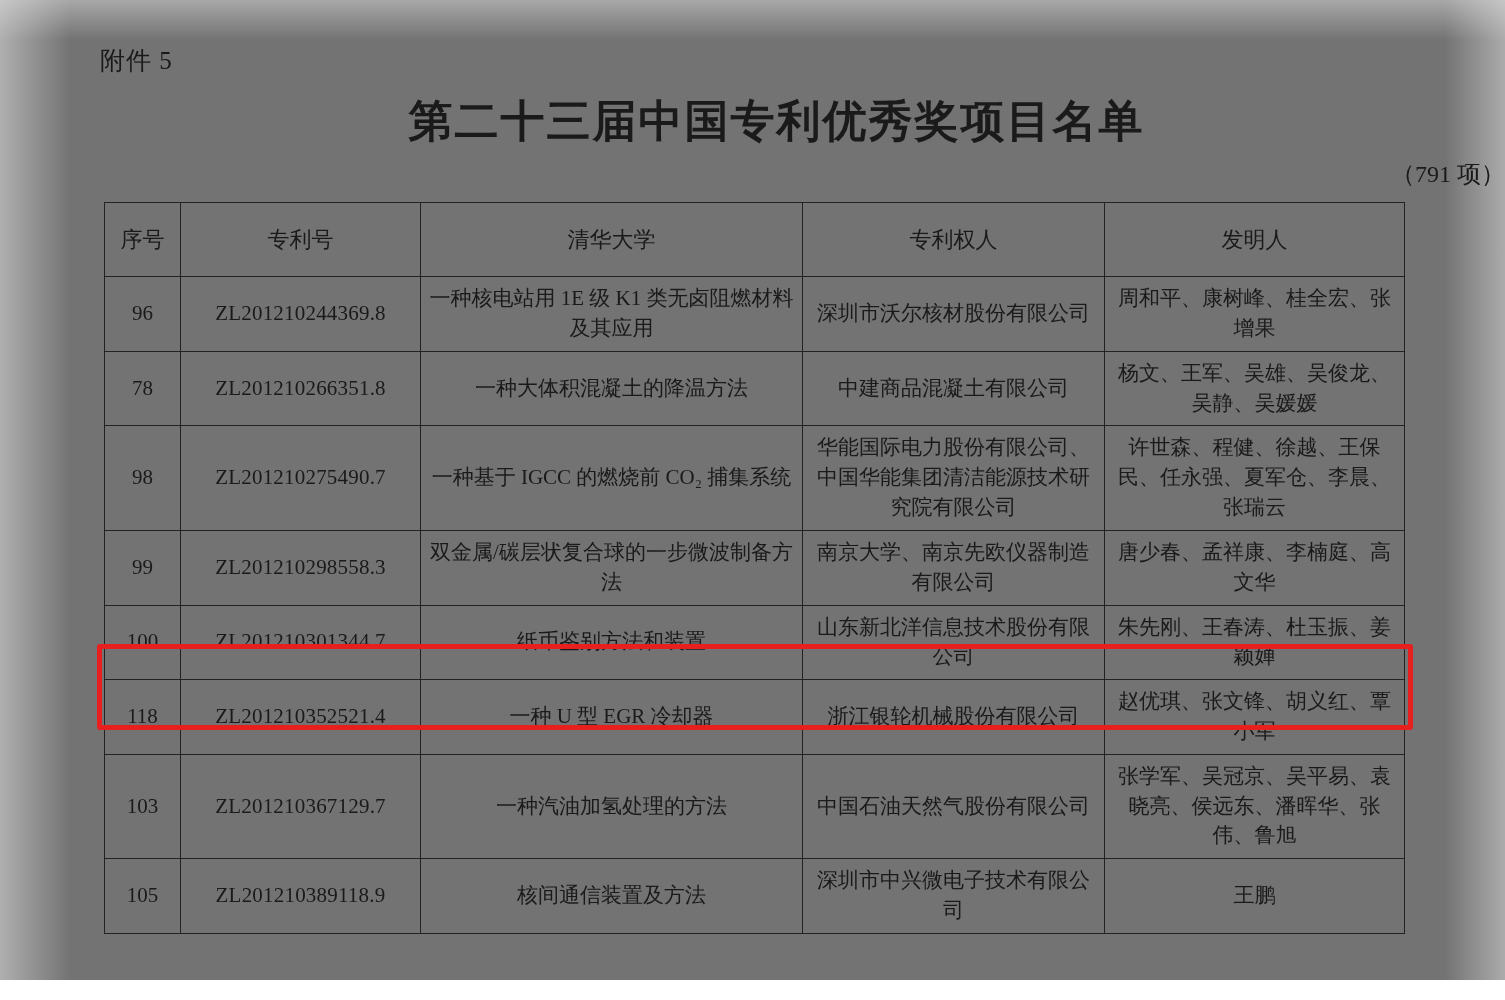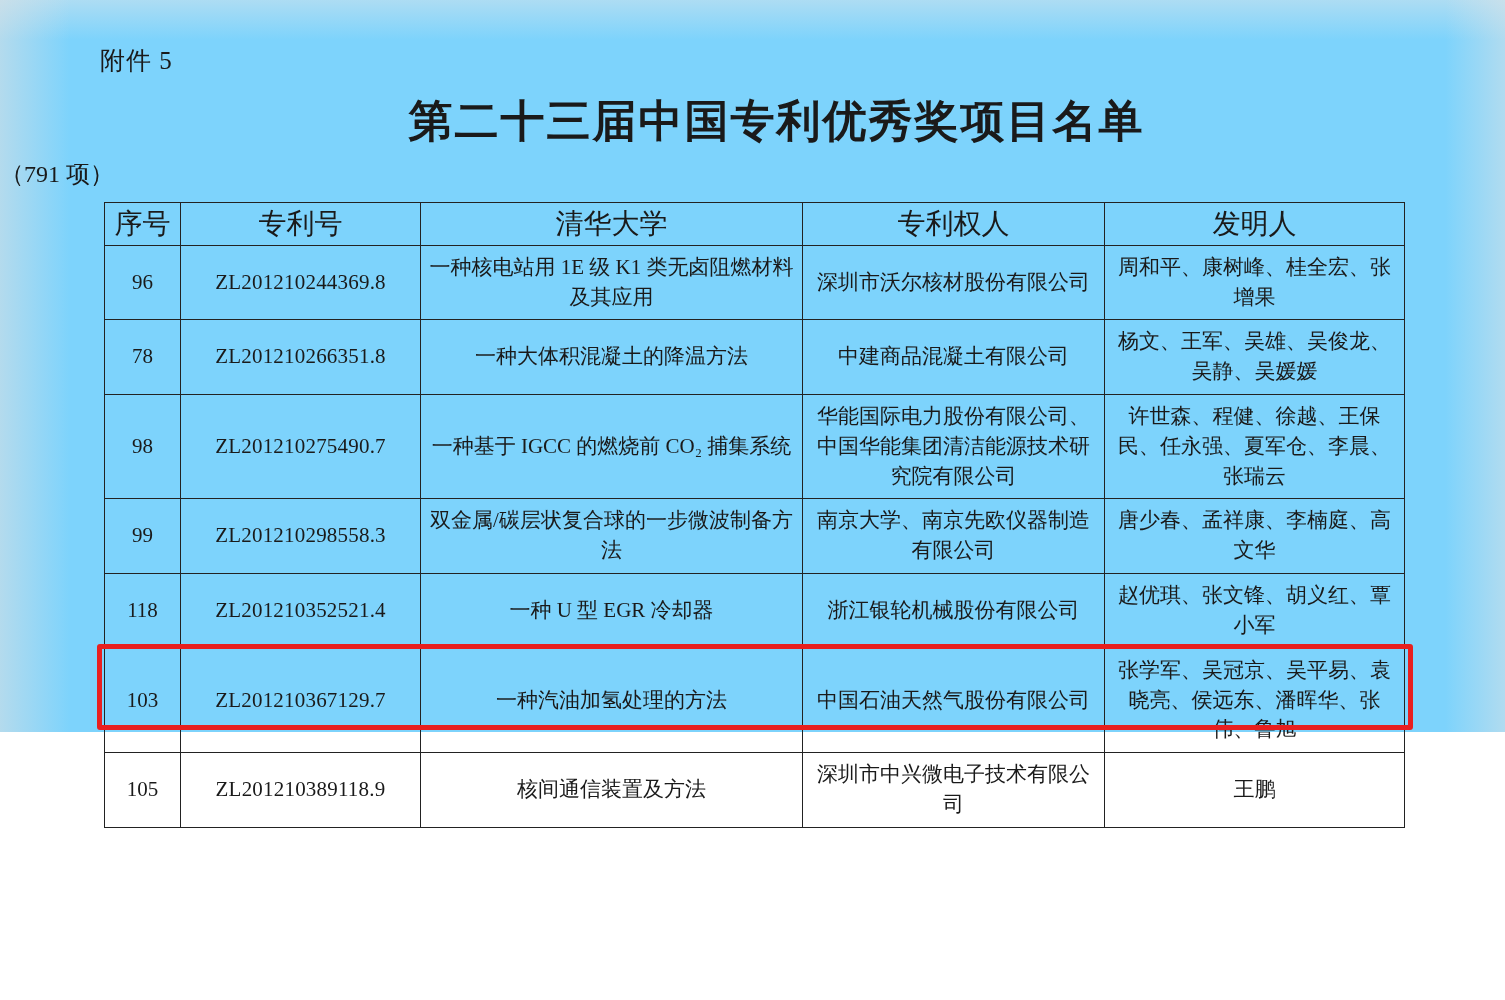--- a/index.html
+++ b/index.html
@@ -13,22 +13,22 @@
     font-family: "Liberation Serif", "DejaVu Serif", serif;
     color: #1a1a1a;
     position: relative;
     overflow: hidden;
   }
   .page {
     position: absolute;
     left: 0;
     top: 0;
     width: 1505px;
-    height: 732px;
-    background: #7dd3fc;
+    height: 980px;
+    background: #737373;
   }
   
   .page::before {
     content: "";
     position: absolute;
     left: 0; top: 0; right: 0; bottom: 0;
     background:
       linear-gradient(to right, rgba(225,225,225,0.55) 0px, rgba(255,255,255,0) 70px),
       linear-gradient(to left, rgba(228,228,228,0.5) 0px, rgba(255,255,255,0) 60px),
       linear-gradient(to bottom, rgba(232,232,232,0.45) 0px, rgba(255,255,255,0) 40px);
@@ -51,21 +51,21 @@
     font-size: 44px;
     font-weight: bold;
     letter-spacing: 2px;
     padding-left: 24px;
   }
   .doc-subtitle {
     position: absolute;
     left: 0;
     top: 158px;
     width: 1505px;
-    text-align: left;
+    text-align: right;
     font-size: 24px;
   }
   table.patent-table {
     position: absolute;
     left: 104px;
     top: 202px;
     width: 1300px;
     border-collapse: collapse;
     table-layout: fixed;
   }
@@ -74,22 +74,22 @@
     border: 1.6px solid #222;
     text-align: center;
     vertical-align: middle;
     font-size: 21px;
     line-height: 1.42;
     padding: 7px 6px;
     font-family: "Liberation Serif", "DejaVu Serif", serif;
   }
   table.patent-table th {
     font-weight: normal;
-    padding: 1px 4px;
-    font-size: 28px;
+    padding: 21px 4px;
+    font-size: 22px;
   }
   col.c-no     { width: 76px; }
   col.c-num    { width: 240px; }
   col.c-name   { width: 382px; }
   col.c-owner  { width: 302px; }
   col.c-inv    { width: 300px; }
 
   td.cell-no     { font-size: 22px; }
   td.cell-num    { font-size: 22px; letter-spacing: 0.2px; }
   td.cell-name   { padding-left: 10px; padding-right: 10px; }
@@ -160,20 +160,27 @@
         <td class="cell-inv">许世森、程健、徐越、王保民、任永强、夏军仓、李晨、张瑞云</td>
       </tr>
       <tr>
         <td class="cell-no">99</td>
         <td class="cell-num">ZL201210298558.3</td>
         <td class="cell-name">双金属/碳层状复合球的一步微波制备方法</td>
         <td class="cell-owner">南京大学、南京先欧仪器制造有限公司</td>
         <td class="cell-inv">唐少春、孟祥康、李楠庭、高文华</td>
       </tr>
       <tr>
+        <td class="cell-no">100</td>
+        <td class="cell-num">ZL201210301344.7</td>
+        <td class="cell-name">纸币鉴别方法和装置</td>
+        <td class="cell-owner">山东新北洋信息技术股份有限公司</td>
+        <td class="cell-inv">朱先刚、王春涛、杜玉振、姜颖婵</td>
+      </tr>
+      <tr>
         <td class="cell-no">118</td>
         <td class="cell-num">ZL201210352521.4</td>
         <td class="cell-name">一种 U 型 EGR 冷却器</td>
         <td class="cell-owner">浙江银轮机械股份有限公司</td>
         <td class="cell-inv">赵优琪、张文锋、胡义红、覃小军</td>
       </tr>
       <tr>
         <td class="cell-no">103</td>
         <td class="cell-num">ZL201210367129.7</td>
         <td class="cell-name">一种汽油加氢处理的方法</td>

